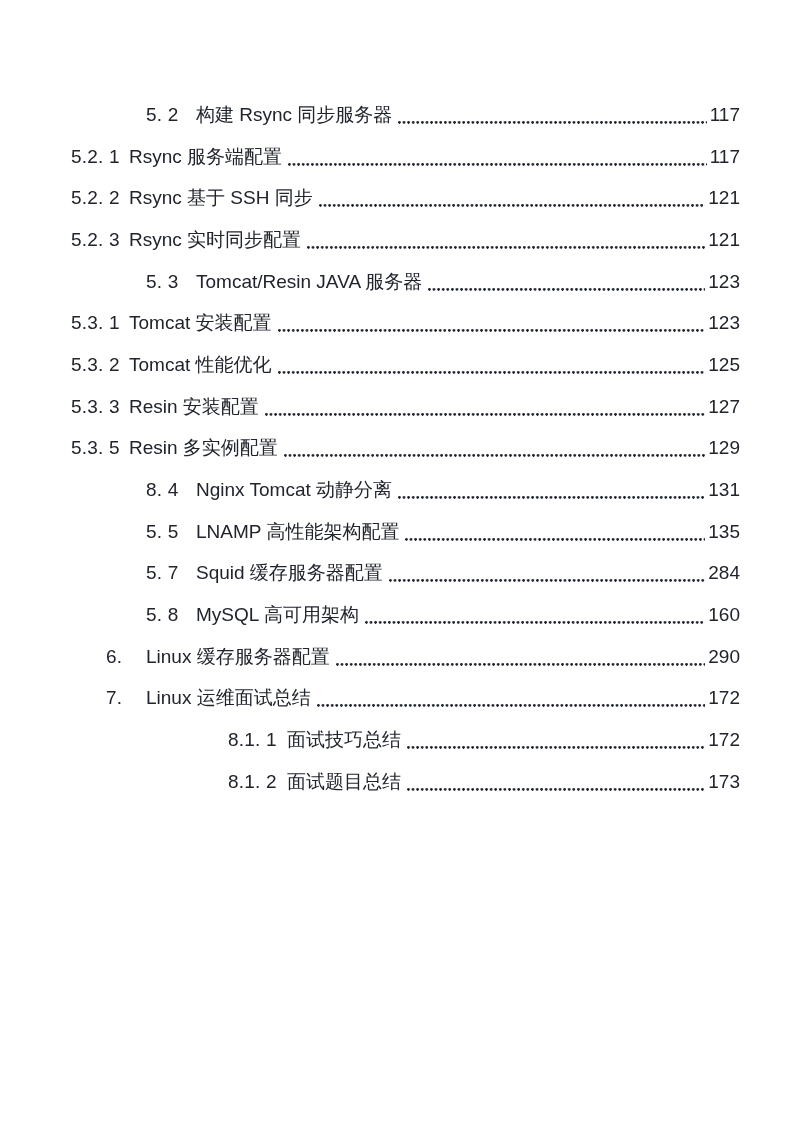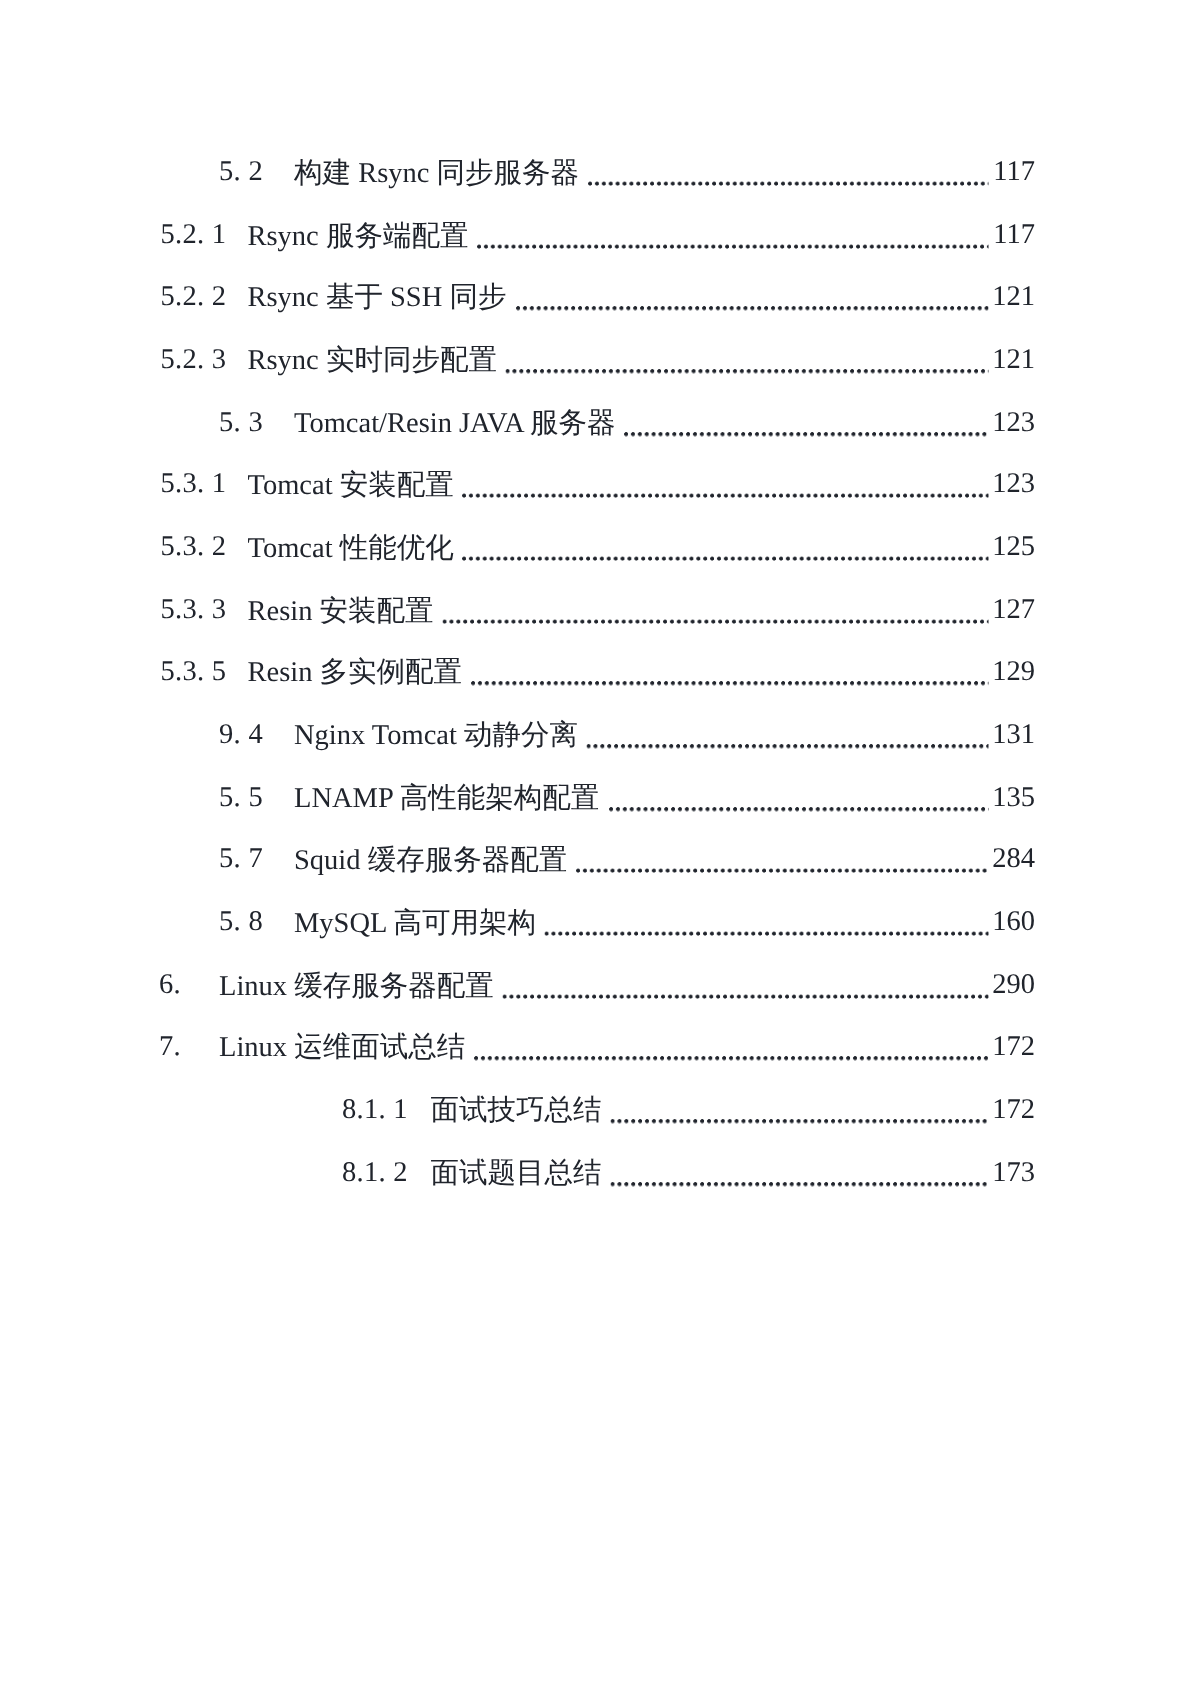--- a/index.html
+++ b/index.html
@@ -19,30 +19,29 @@
     background: var(--page-bg);
     overflow: hidden;
   }
   .toc-list {
     padding-top: 94px;
   }
   .toc-row {
     display: flex;
     align-items: center;
     height: 41.7px;
-    margin-right: 103px;
+    margin-right: 53px;
     font-size: 19px;
     color: var(--ink);
     white-space: nowrap;
-    font-family: Liberation Serif, serif;
   }
   
   .toc-row.l1  { padding-left: 106px; }
   .toc-row.l2  { padding-left: 146px; }
-  .toc-row.l3  { padding-left: 107px; }
+  .toc-row.l3  { padding-left: 71px; }
   .toc-row.l3b { padding-left: 228px; }
 
   .toc-number {
     display: inline-block;
     flex: 0 0 auto;
     letter-spacing: 0.2px;
   }
   .l1  .toc-number { width: 40px; }
   .l2  .toc-number { width: 50px; }
   .l3  .toc-number { width: 58px; }
@@ -121,21 +120,21 @@
         <span class="leader"></span>
         <span class="toc-page-number">127</span>
       </div>
       <div class="toc-row l3">
         <span class="toc-number">5.3. 5</span>
         <span class="toc-title">Resin 多实例配置</span>
         <span class="leader"></span>
         <span class="toc-page-number">129</span>
       </div>
       <div class="toc-row l2">
-        <span class="toc-number">9. 4</span>
+        <span class="toc-number">8. 4</span>
         <span class="toc-title">Nginx Tomcat 动静分离</span>
         <span class="leader"></span>
         <span class="toc-page-number">131</span>
       </div>
       <div class="toc-row l2">
         <span class="toc-number">5. 5</span>
         <span class="toc-title">LNAMP 高性能架构配置</span>
         <span class="leader"></span>
         <span class="toc-page-number">135</span>
       </div>

